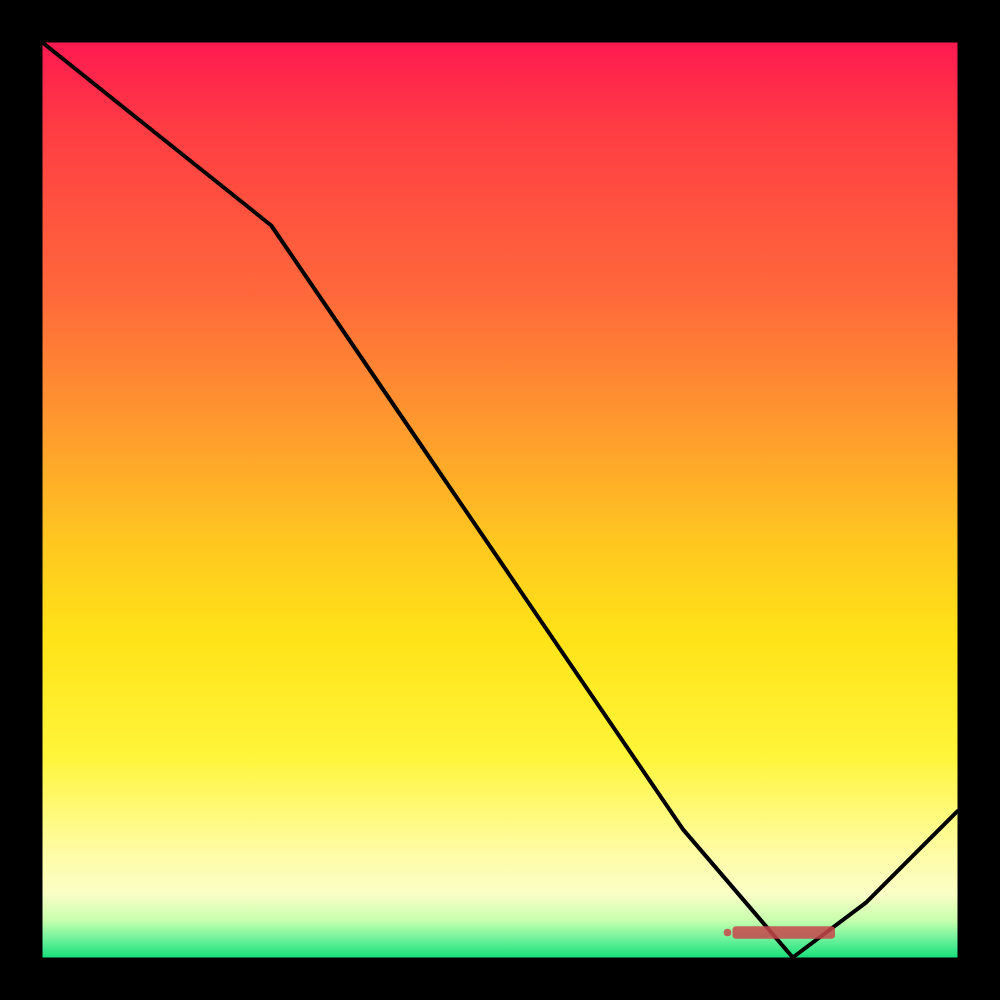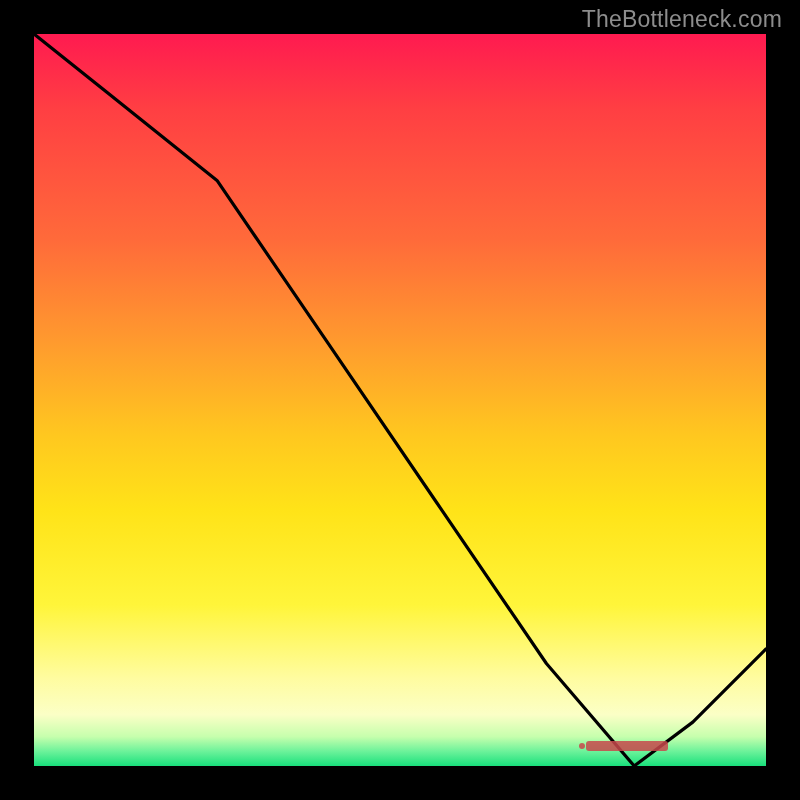--- a/index.html
+++ b/index.html
@@ -82,21 +82,20 @@
     border-radius: 50%;
   }
 </style>
 </head>
 <body>
 
 <div class="frame">
 
   <div class="plot-bg"></div>
 
-  <div class="attribution">TheBottleneck.com</div>
 
   <svg class="overlay" viewBox="0 0 800 800">
     <path id="curve-path" fill="none" stroke="#000000" stroke-width="3.2" stroke-linejoin="round" stroke-linecap="round" d="M34.0 34.0 L107.2 92.6 L217.0 180.4 L326.8 341.4 L436.6 502.5 L546.4 663.5 L634.2 766.0 L692.8 722.1 L766.0 648.9"></path>
   </svg>
 
   <div class="bottom-marker"></div>
 
 </div>
 
 </body></html>

